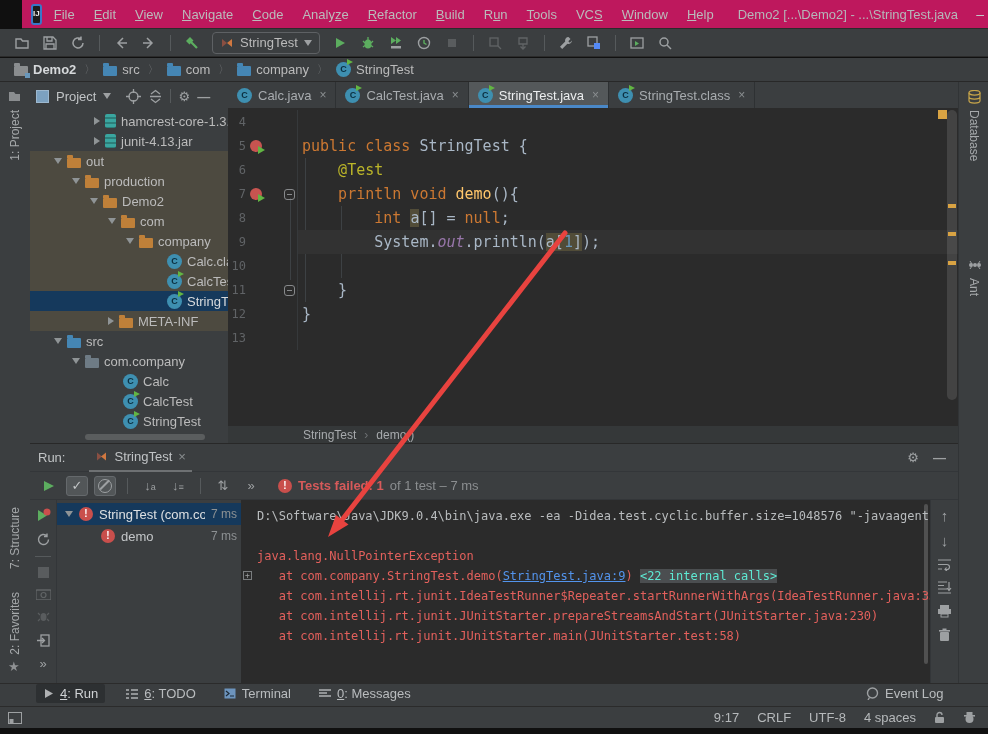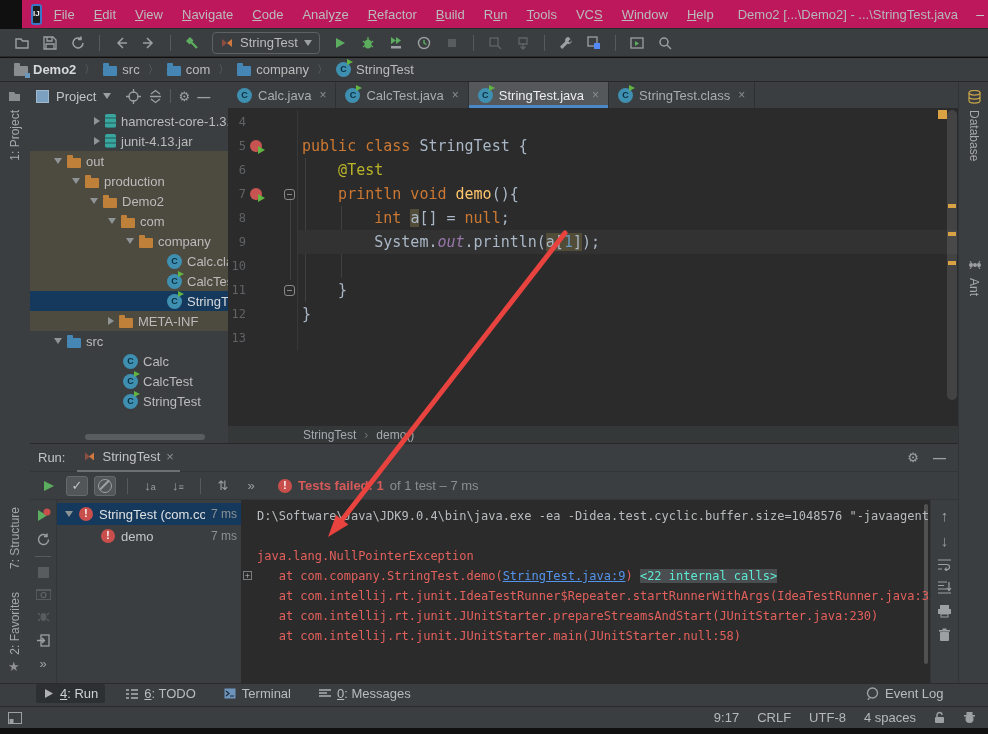--- a/index.html
+++ b/index.html
@@ -92,21 +92,21 @@
   .foldbox::after{content:"";position:absolute;left:2px;right:2px;top:4px;height:1px;background:#87898b;}
   .iguide{position:absolute;width:1px;background:#3d4144;}
   #estripe{position:absolute;right:0;top:0;width:12px;height:317px;}
   #ethumb{position:absolute;right:1px;top:2px;width:10px;height:290px;background:rgba(180,180,180,.18);border-radius:5px;}
   .emark{position:absolute;right:2px;width:8px;height:4px;background:#d9a343;}
   #ecrumb{height:17px;background:#353839;border-top:1px solid #2b2b2b;display:flex;align-items:center;gap:8px;padding-left:75px;color:#a7aaad;font-size:12px;}
   #ecrumb .sep{color:#6d7072;}
 
   
   #runpanel{left:30px;top:443px;width:928px;height:240px;background:#3b3e40;border-top:1px solid #282828;}
-  #rhead{height:27px;display:flex;align-items:center;padding-left:8px;gap:12px;}
+  #rhead{height:27px;display:flex;align-items:center;padding-left:8px;gap:24px;}
   #rtab{display:flex;align-items:center;gap:6px;height:26px;border-bottom:2px solid #6e7173;padding:0 6px;color:#c0c3c5;}
   #rtab .x{color:#8a8e90;}
   #rtools{height:27px;border-top:1px solid #333639;border-bottom:1px solid #333639;display:flex;align-items:center;gap:6px;padding-left:8px;}
   .rti{width:22px;height:20px;display:flex;align-items:center;justify-content:center;border-radius:3px;}
   .rti.toggled{background:#525658;border:1px solid #65696c;box-sizing:border-box;}
   .slashcircle{width:12px;height:12px;border:1.5px solid #9da0a2;border-radius:50%;position:relative;}
   .slashcircle::after{content:"";position:absolute;left:-1px;top:4.5px;width:13px;height:1.5px;background:#9da0a2;transform:rotate(-45deg);}
   #rstatus{display:flex;align-items:center;gap:6px;margin-left:10px;}
   #rstatus .fail{color:#d75a5a;font-weight:bold;}
   #rstatus .rest{color:#8b8e90;}
@@ -392,20 +392,25 @@
         <div class="trow olive" style="padding-left: 78px;">
           <span class="arr r"></span>
           <span class="ic ic-folder"></span>
           <span class="t">META-INF</span>
         </div>
         <div class="trow " style="padding-left: 24px;">
           <span class="arr d"></span>
           <span class="ic ic-folder blue"></span>
           <span class="t">src</span>
         </div>
+        <div class="trow " style="padding-left: 42px;">
+          <span class="arr d"></span>
+          <span class="ic ic-folder gray"></span>
+          <span class="t">com.company</span>
+        </div>
         <div class="trow " style="padding-left: 78px;">
           <span style="width: 10px;"></span>
           <span class="ic ic-class"></span>
           <span class="t">Calc</span>
         </div>
         <div class="trow " style="padding-left: 78px;">
           <span style="width: 10px;"></span>
           <span class="ic ic-class test"></span>
           <span class="t">CalcTest</span>
         </div>
@@ -635,21 +640,21 @@
           </div>
         </div>
       <div id="console">
         <div id="cscroll"></div>
       <div class="kline k-gray">D:\Software\Java\JDK9.0.4\bin\java.exe -ea -Didea.test.cyclic.buffer.size=1048576 "-javaagent:D:\</div>
           <div class="kline k-gray"></div>
           <div class="kline k-red">java.lang.NullPointerException</div>
           <div class="kline"><span class="kfold">+</span><span class="k-red">   at com.company.StringTest.demo(</span><span class="k-link">StringTest.java:9</span><span class="k-red">) </span><span class="k-folded">&lt;22 internal calls&gt;</span></div>
           <div class="kline k-red">   at com.intellij.rt.junit.IdeaTestRunner$Repeater.startRunnerWithArgs(IdeaTestRunner.java:33)</div>
           <div class="kline k-red">   at com.intellij.rt.junit.JUnitStarter.prepareStreamsAndStart(JUnitStarter.java:230)</div>
-          <div class="kline k-red">   at com.intellij.rt.junit.JUnitStarter.main(JUnitStarter.null:58)</div>
+          <div class="kline k-red">   at com.intellij.rt.junit.JUnitStarter.main(JUnitStarter.test:58)</div>
         </div>
       <div id="rright">
         <span class="glyph" style="font-size:15px;">↑</span>
         <span class="glyph" style="font-size:15px;">↓</span>
         <span class="ic">
             <svg width="15" height="13">
               <path d="M1 2h13 M1 6.5h9a2.5 2.5 0 1 1 0 5H8 M9.5 9.5 8 11.5l2 1.5 M1 11h4" fill="none" stroke="#9da0a2" stroke-width="1.2"></path>
             </svg>
           </span>
         <span class="ic">

